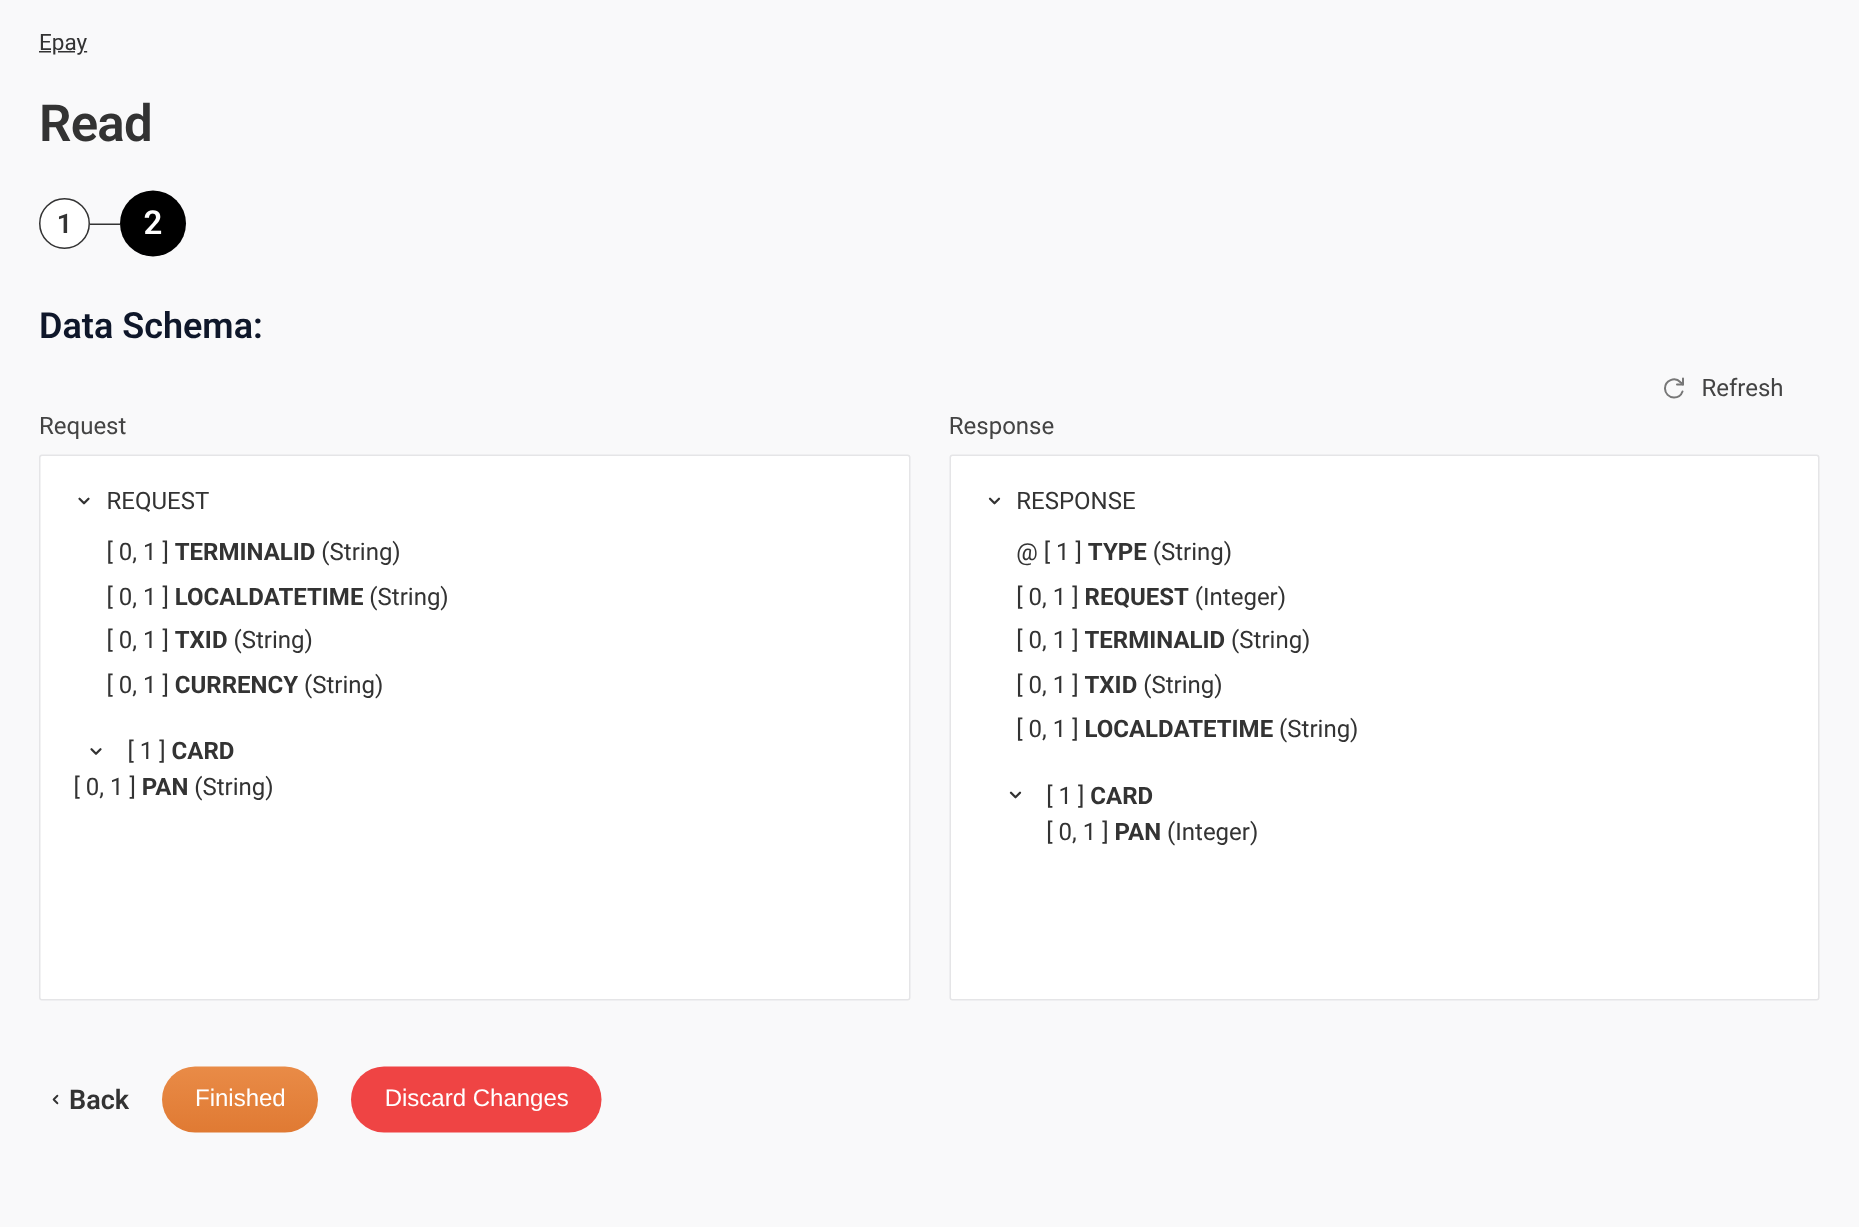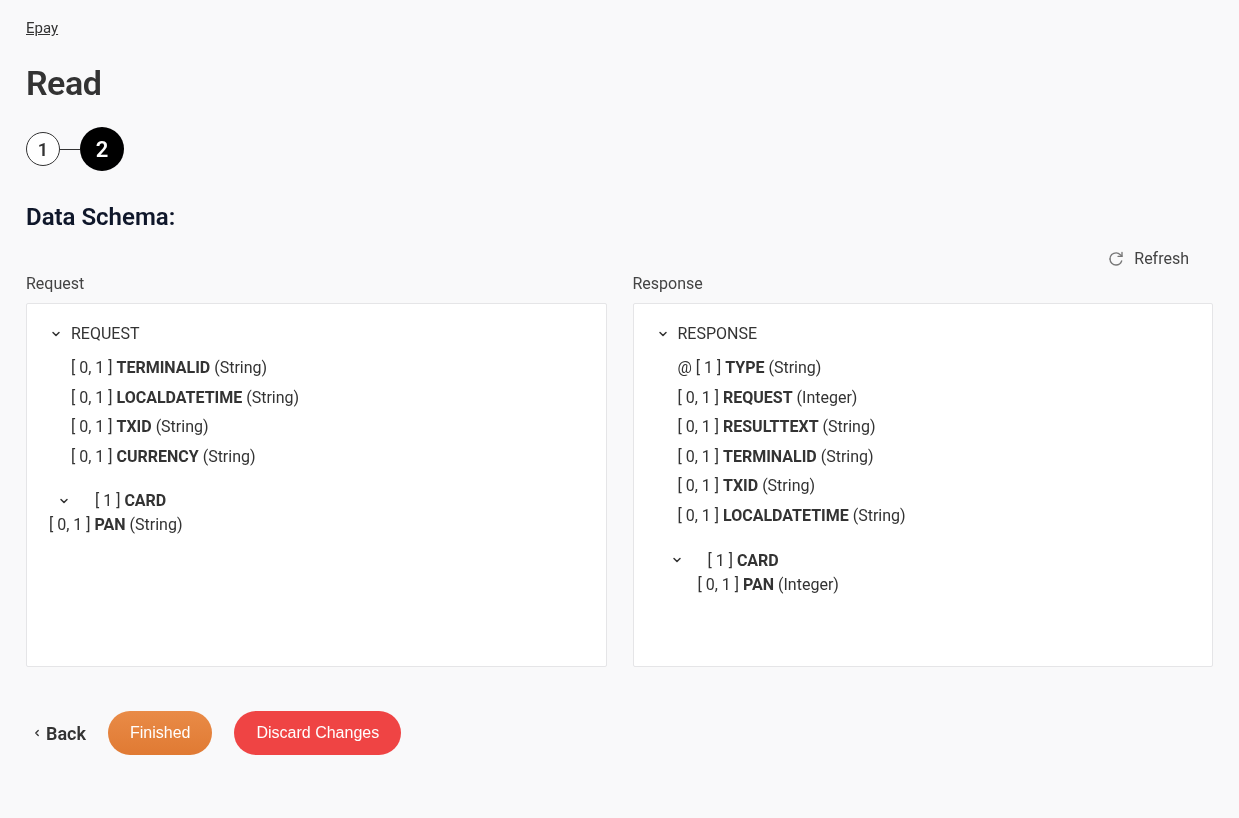--- a/index.html
+++ b/index.html
@@ -126,21 +126,21 @@
   .tree-child {
     margin-left: 22px;
     line-height: 1.85;
   }
   .nested-group {
     margin-top: 2px;
   }
   .nested-header {
     display: flex;
     align-items: center;
-    gap: 24px;
+    gap: 14px;
     margin-left: 8px;
     margin-top: 20px;
   }
   .nested-children {
     line-height: 1.9;
   }
   .field-name { font-weight: 700; }
   .field-type { color: #333; }
   .field-card { color: #333; }
   .at-sign { color: #333; }
@@ -288,25 +288,20 @@
           <span class="field-type">(String)</span>
         </div>
 
         <div class="tree-child">
           <span class="field-card">[ 0, 1 ]</span>
           <span class="field-name">REQUEST</span>
           <span class="field-type">(Integer)</span>
         </div>
         <div class="tree-child">
           <span class="field-card">[ 0, 1 ]</span>
-          <span class="field-name">RESULTTEXT</span>
-          <span class="field-type">(String)</span>
-        </div>
-        <div class="tree-child">
-          <span class="field-card">[ 0, 1 ]</span>
           <span class="field-name">TERMINALID</span>
           <span class="field-type">(String)</span>
         </div>
         <div class="tree-child">
           <span class="field-card">[ 0, 1 ]</span>
           <span class="field-name">TXID</span>
           <span class="field-type">(String)</span>
         </div>
         <div class="tree-child">
           <span class="field-card">[ 0, 1 ]</span>

